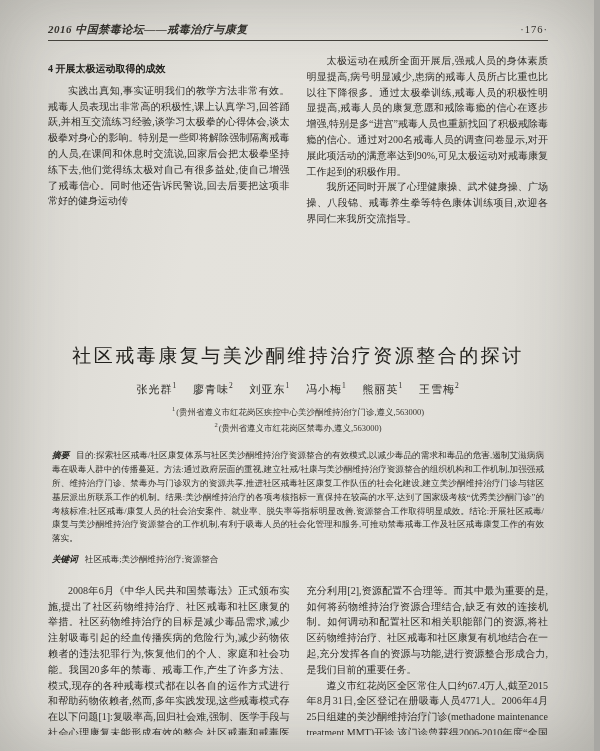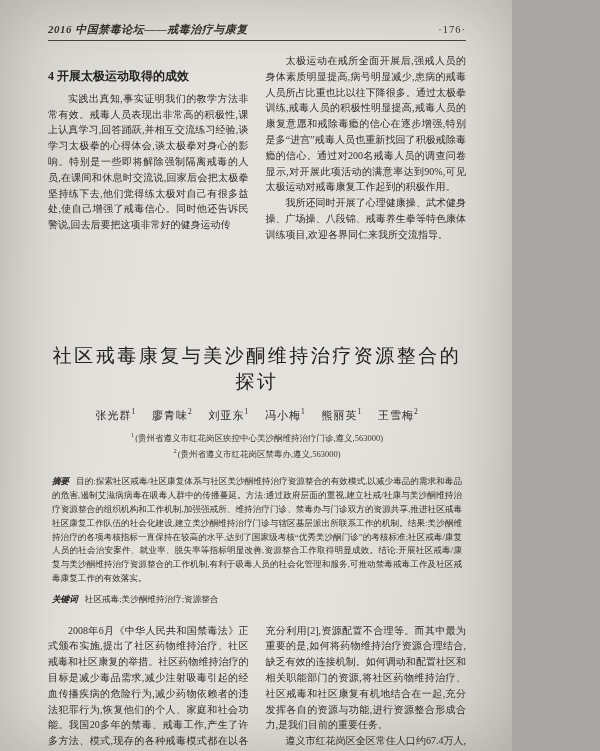--- a/index.html
+++ b/index.html
@@ -4,21 +4,21 @@
 <style>
   * { box-sizing: border-box; }
   html, body { margin: 0; padding: 0; }
   body {
     width: 600px; height: 751px;
     background: #a8a7a3;
     font-family: "Liberation Serif", "DejaVu Serif", serif;
   }
   .page {
     position: relative;
-    width: 512px; height: 751px;
+    width: 594px; height: 751px;
     background: linear-gradient(100deg, #d8d6d0 0%, #e4e2dc 32%, #e3e1db 68%, #d5d3cd 100%);
     box-shadow: inset 0 0 75px rgba(70, 68, 62, 0.30);
     padding: 22px 46px 14px 48px;
     color: #2e2c28;
     overflow: hidden;
   }
   .pg-header {
     display: flex; justify-content: space-between; align-items: baseline;
     font-size: 11px; color: #33312c;
   }
@@ -28,21 +28,21 @@
 
   .two-col { display: flex; gap: 17px; }
   .col {
     flex: 1; min-width: 0;
     font-size: 10px; line-height: 15.8px;
     text-align: justify;
   }
   .col p { margin: 0; text-indent: 2em; }
   .col p.noindent { text-indent: 0; }
   .top { height: 274px; overflow: hidden; margin-top: 12px; }
-  .sec-heading { font-size: 12px; font-weight: bold; margin: 16px 0 6px; text-indent: 0; color: #23221e; }
+  .sec-heading { font-size: 10px; font-weight: bold; margin: 8px 0 6px; text-indent: 0; color: #23221e; }
 
   .article-title {
     font-size: 19px; font-weight: normal; letter-spacing: 2.5px;
     text-align: center; margin: 16px 0 0; color: #22211d;
   }
   .authors { text-align: center; font-size: 11px; margin-top: 12px; letter-spacing: 1px; color: #2b2a26; }
   .author { margin: 16px 6px; white-space: nowrap; }
   .author sup { font-size: 7.5px; }
   .affils { text-align: center; font-size: 8.5px; line-height: 13px; margin-top: 5px; color: #38362f; }
   .affils sup { font-size: 6.5px; margin-right: 1px; }

